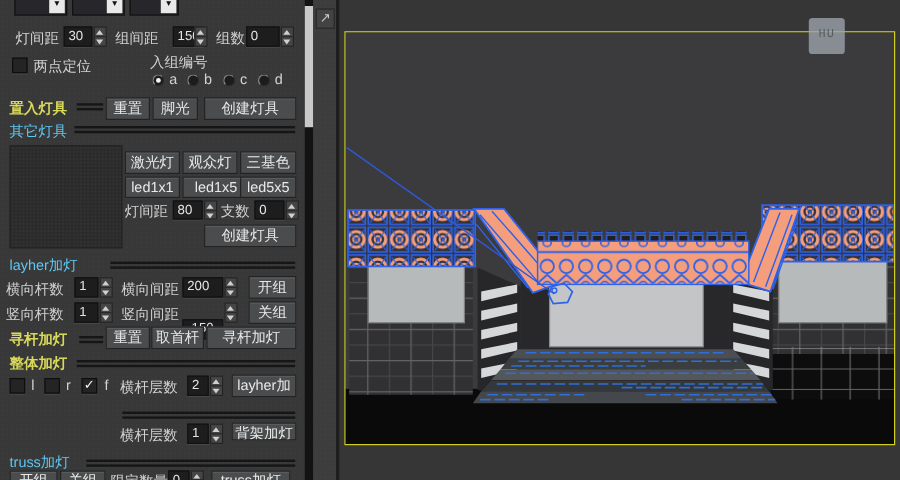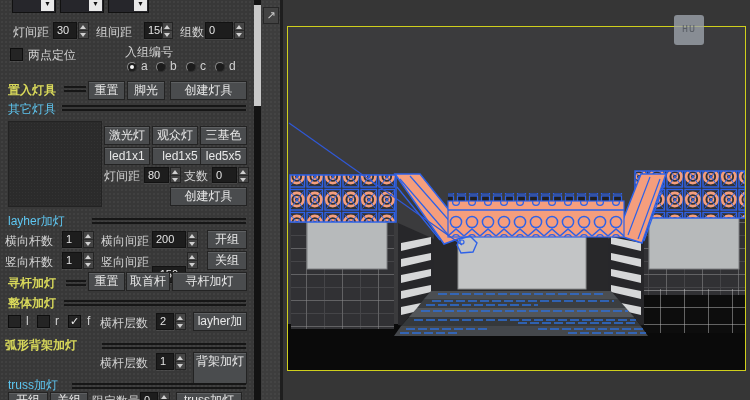--- a/index.html
+++ b/index.html
@@ -177,29 +177,28 @@
   <span class="cb" style="left:68px;top:315px;">✓</span>
   <span class="lbl" style="left:87px;top:314px;">f</span>
   <span class="lbl" style="left:100px;top:315px;">横杆层数</span>
   <div class="fld" style="left:156px;top:313px;width:18px;height:17px;">2</div>
   <span class="spin" style="left:175px;top:313px;height:17px;">
       <i class="up"></i>
       <i class="dn"></i>
     </span>
   <div class="btn" style="left:193px;top:312px;width:54px;height:19px;line-height:17px;">layher加灯</div>
 
-  <span class="ylbl" style="left:5px;top:337px;">弧形背架加灯</span>
   <div class="div2" style="left:102px;top:343px;width:144px;"></div>
   <span class="lbl" style="left:100px;top:355px;">横杆层数</span>
   <div class="fld" style="left:156px;top:353px;width:18px;height:17px;">1</div>
   <span class="spin" style="left:175px;top:353px;height:17px;">
       <i class="up"></i>
       <i class="dn"></i>
     </span>
-  <div class="btn" style="left:193px;top:352px;width:54px;height:32px;line-height:17px;">背架加灯</div>
+  <div class="btn" style="left:193px;top:352px;width:54px;height:15px;line-height:17px;">背架加灯</div>
 
   <span class="clbl" style="left:8px;top:377px;">truss加灯</span>
   <div class="div2" style="left:72px;top:383px;width:174px;"></div>
   <div class="btn" style="left:8px;top:392px;width:40px;height:16px;line-height:14px;">开组</div>
   <div class="btn" style="left:50px;top:392px;width:38px;height:16px;line-height:14px;">关组</div>
   <span class="lbl" style="left:92px;top:393px;">限定数量</span>
   <div class="fld" style="left:140px;top:392px;width:18px;height:14px;">0</div>
   <span class="spin" style="left:159px;top:392px;height:14px;">
       <i class="up"></i>
       <i class="dn"></i>

